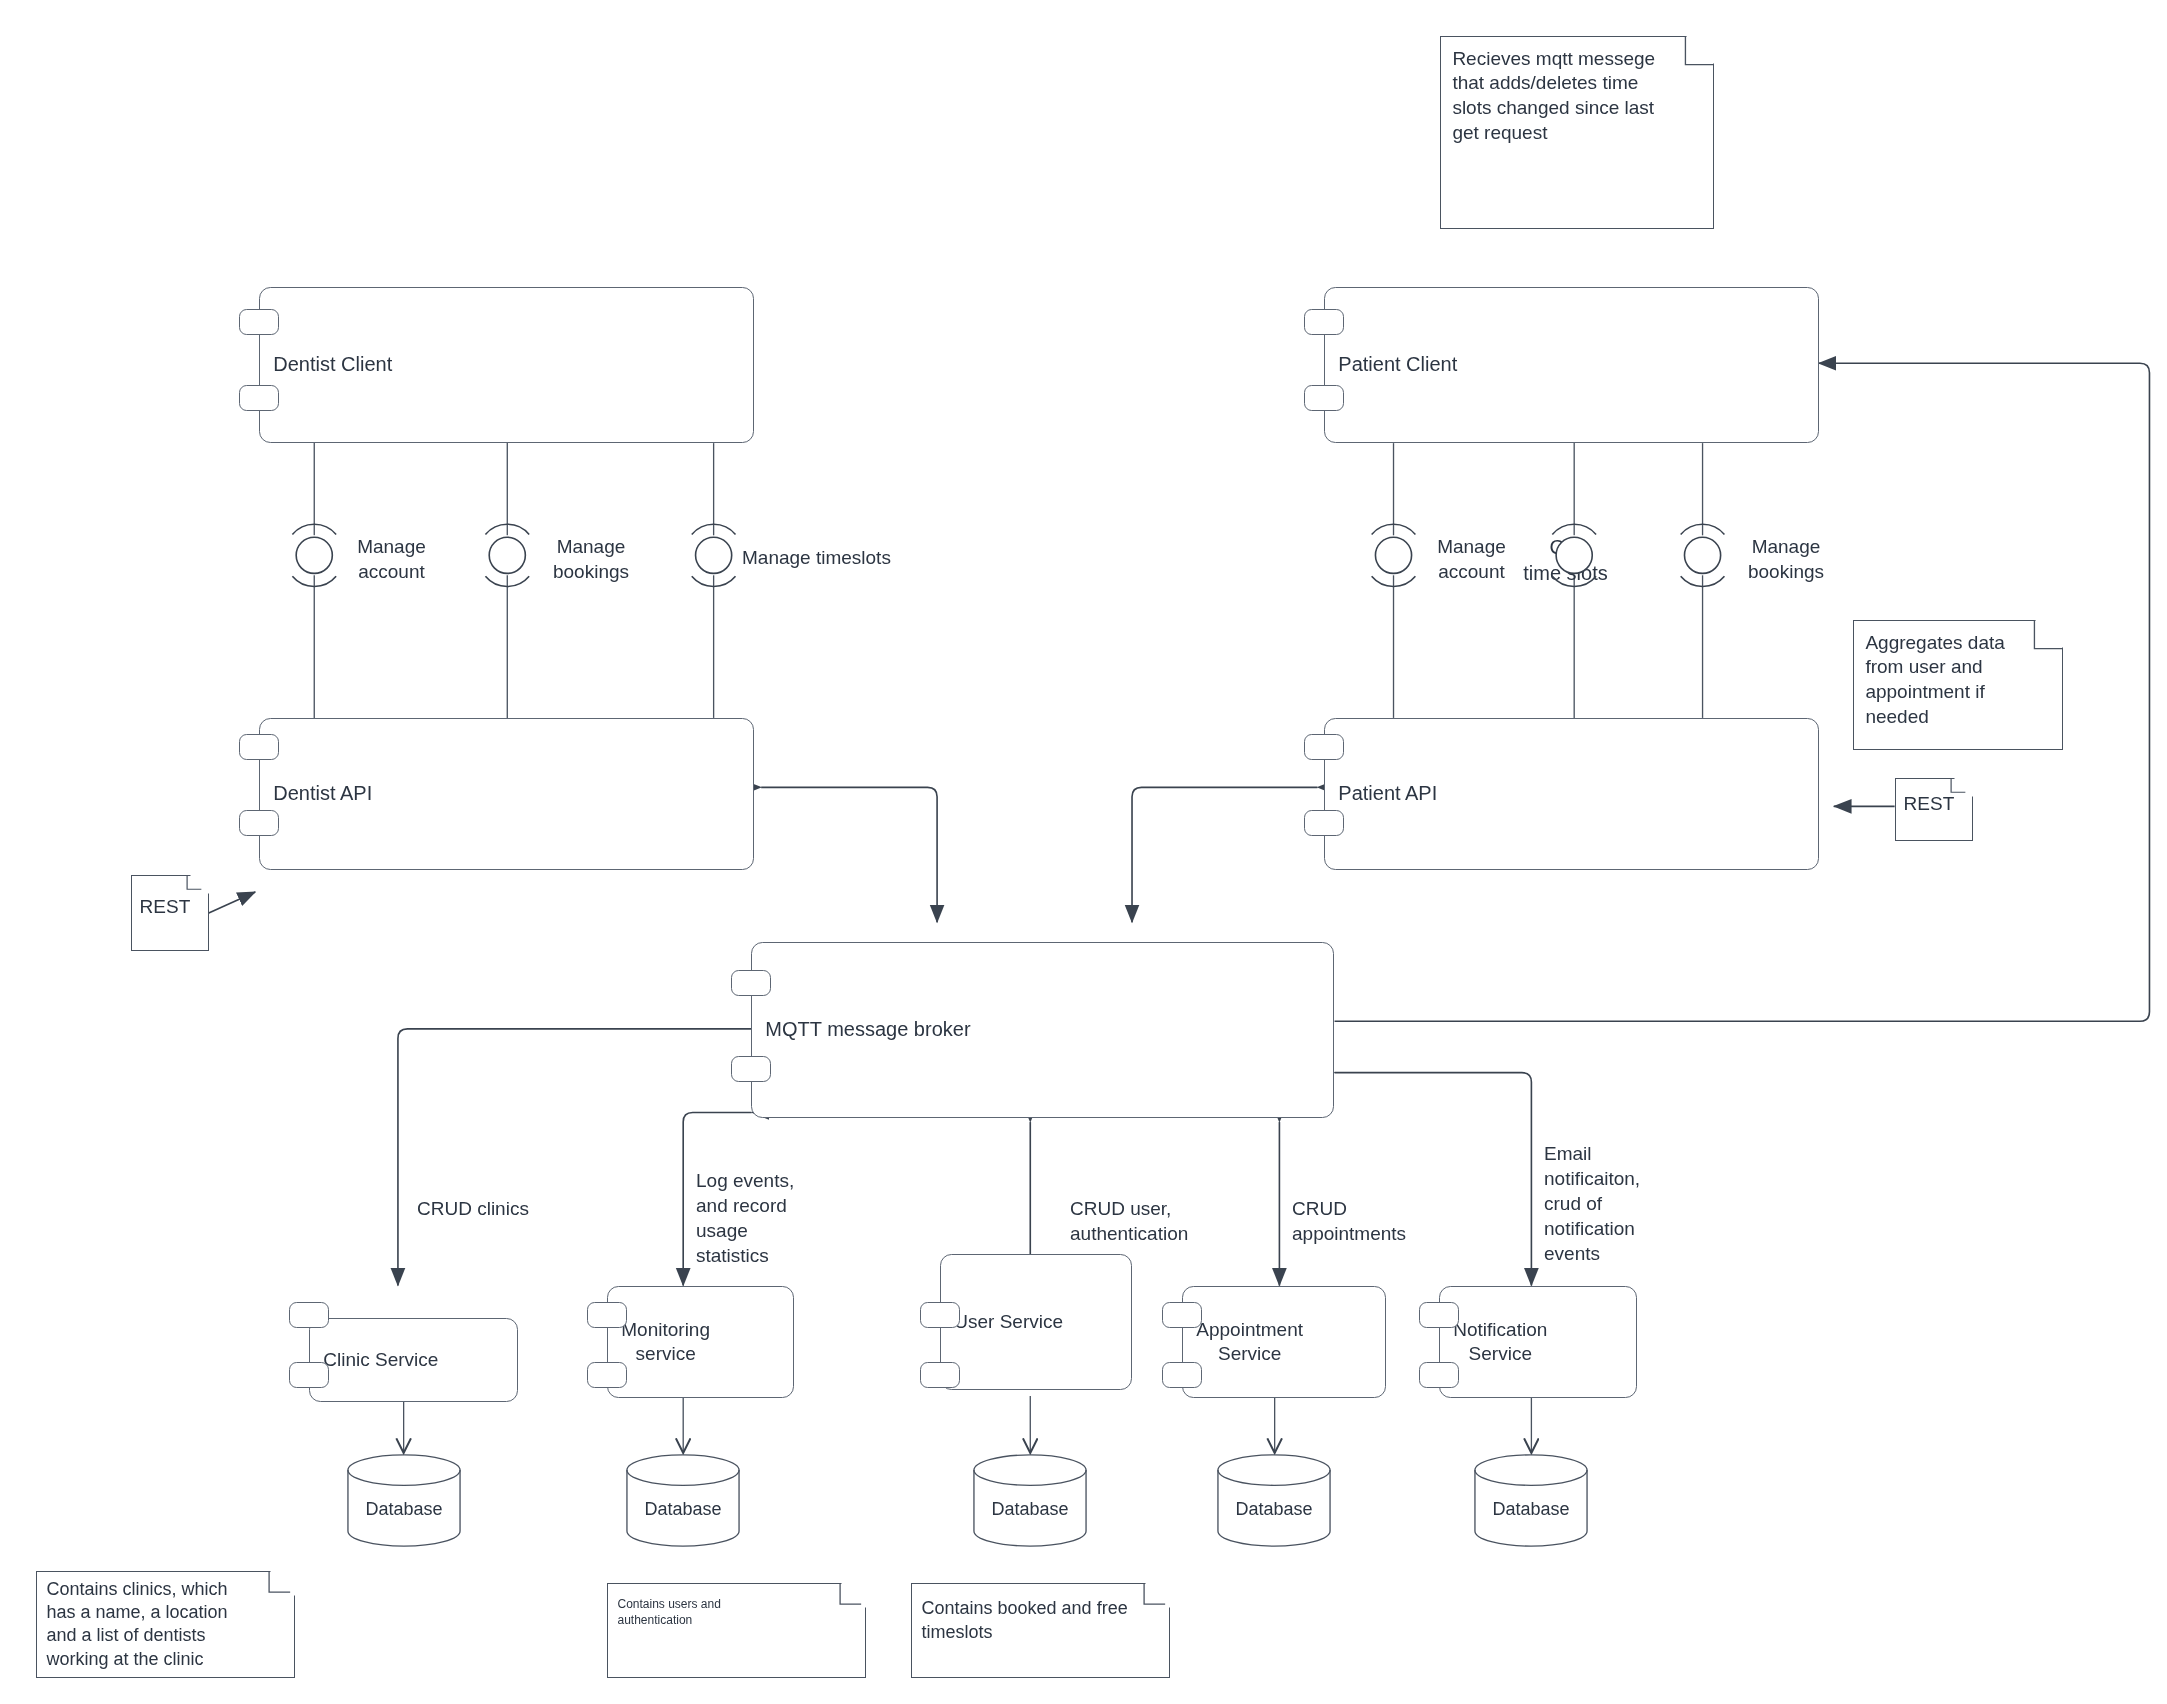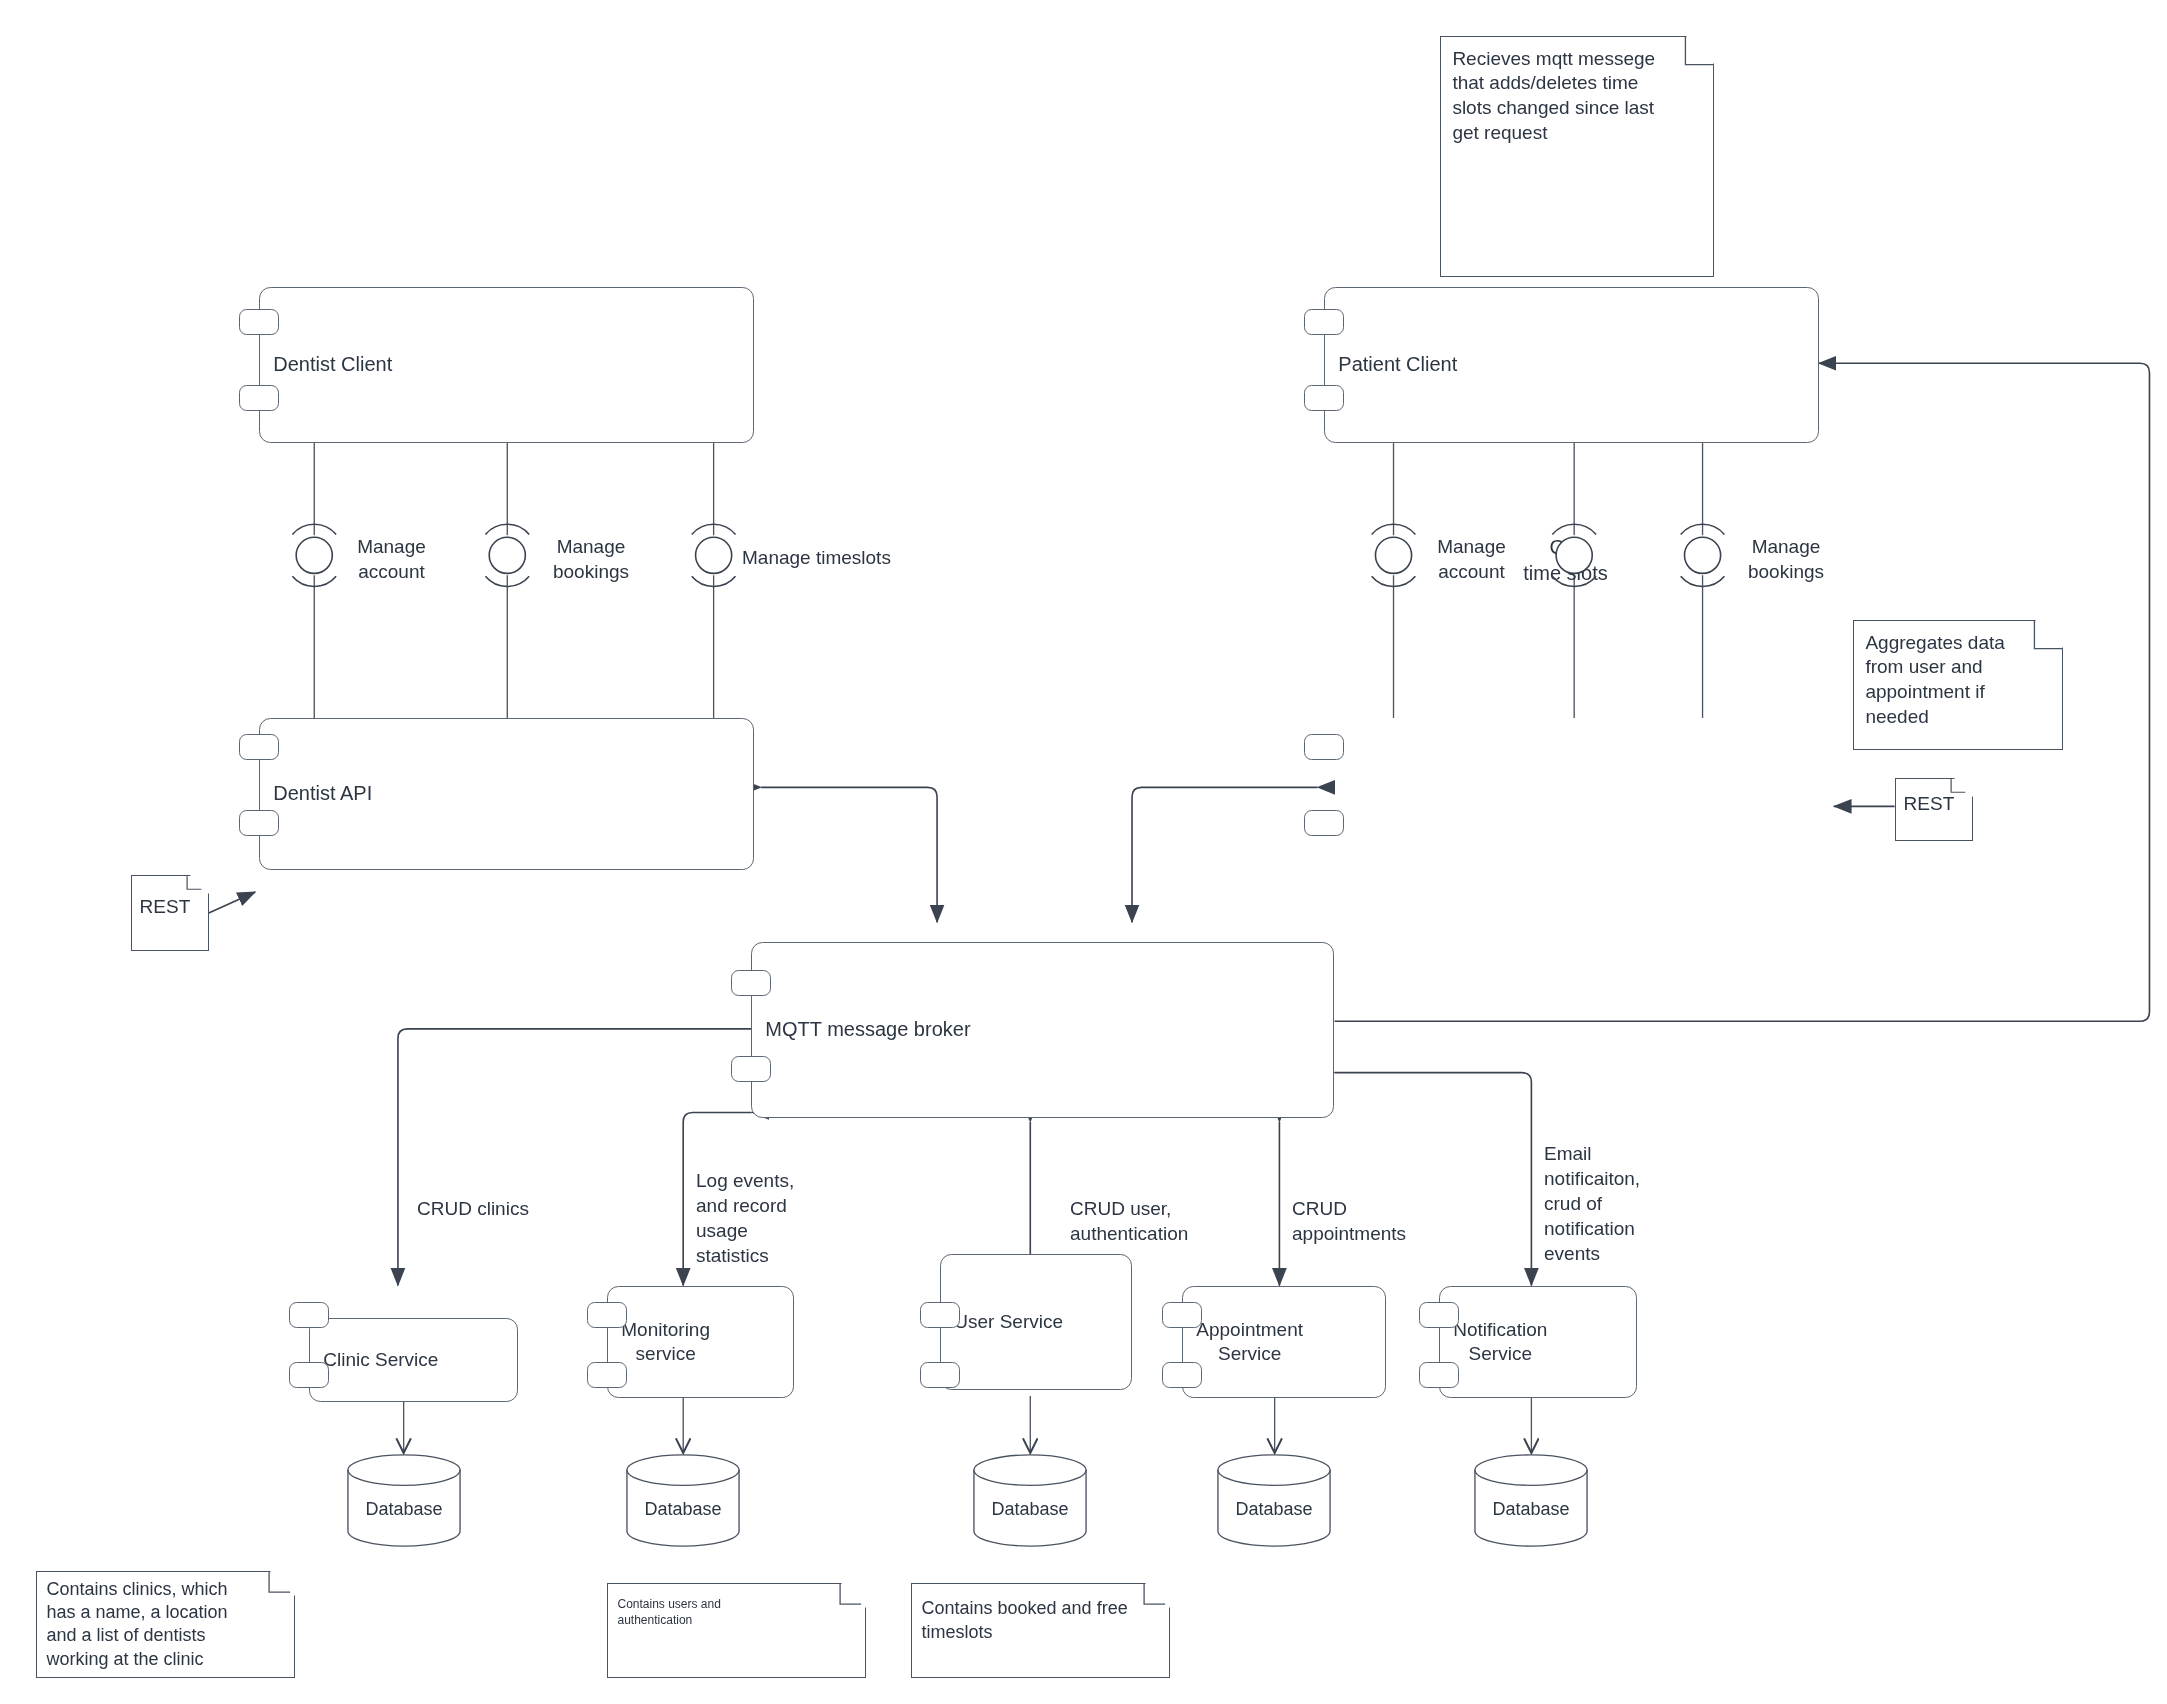--- a/index.html
+++ b/index.html
@@ -203,20 +203,23 @@
   </div>
   <div class="tab" style="left:1304px; top:309px;"></div>
   <div class="tab" style="left:1304px; top:385px;"></div>
 
   <div class="component" style="left:259px; top:718px; width:495px; height:152px; font-size:20px;">
     <span class="label">Dentist API</span>
   </div>
   <div class="tab" style="left:239px; top:734px;"></div>
   <div class="tab" style="left:239px; top:810px;"></div>
 
+  <div class="component" style="left:1324px; top:718px; width:495px; height:152px; font-size:20px;">
+    <span class="label">Patient API</span>
+  </div>
   <div class="tab" style="left:1304px; top:734px;"></div>
   <div class="tab" style="left:1304px; top:810px;"></div>
 
   <div class="component" style="left:751px; top:942px; width:583px; height:176px; font-size:20px;">
     <span class="label">MQTT message broker</span>
   </div>
   <div class="tab" style="left:731px; top:970px;"></div>
   <div class="tab" style="left:731px; top:1056px;"></div>
 
   <div class="component" style="left:309px; top:1286px; width:209px; height:84px; font-size:19px;margin-top:32px;">
@@ -351,21 +354,21 @@
   <div class="txt" style="left:1042px; top:1196px; width:181px; font-size:19px;margin-left:28px;">CRUD user,
 authentication</div>
   <div class="txt" style="left:1292px; top:1196px; width:162px; font-size:19px;">CRUD
 appointments</div>
   <div class="txt" style="left:1544px; top:1141px; width:152px; font-size:19px;">Email
 notificaiton,
 crud of
 notification
 events</div>
 
-  <div class="note" style="left:1440px; top:36px; width:274px; height:241px; font-size:19px;">
+  <div class="note" style="left:1440px; top:36px; width:274px; height:193px; font-size:19px;">
     <span class="note-text">Recieves mqtt messege
 that adds/deletes time
 slots changed since last
 get request</span>
     <div class="fold"></div>
     <svg class="fold-line" viewBox="0 0 42 42">
       <path d="M12,0 L12,30 L42,30" fill="none" stroke="#4a5360" stroke-width="1.4"></path>
     </svg>
   </div>
 

